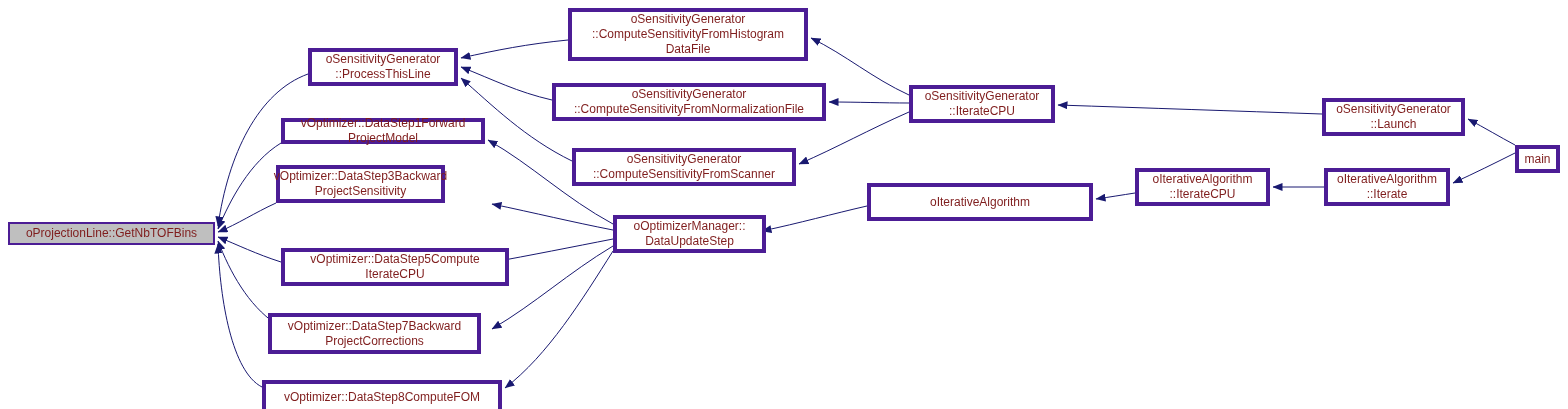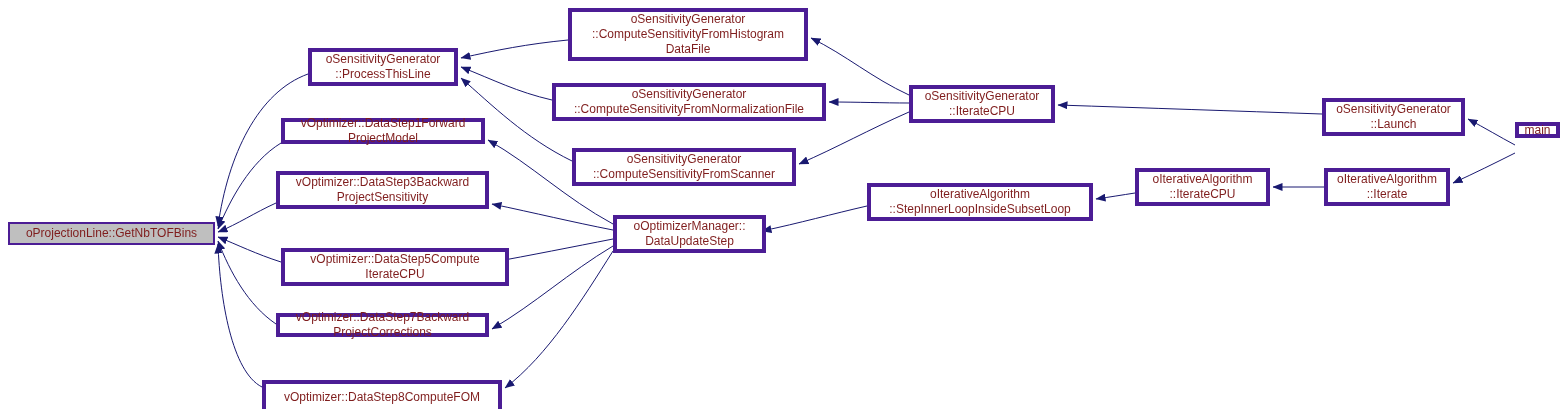--- a/index.html
+++ b/index.html
@@ -99,56 +99,55 @@
   <div class="node" style="left:909px;top:85px;width:146px;height:38px">
     <span>oSensitivityGenerator</span>
     <span>::IterateCPU</span>
   </div>
 
   <div class="node" style="left:1322px;top:98px;width:143px;height:38px">
     <span>oSensitivityGenerator</span>
     <span>::Launch</span>
   </div>
 
-  <div class="node" style="left:1515px;top:122px;width:45px;height:16px">
+  <div class="node" style="left:1515px;top:145px;width:45px;height:28px">
     <span>main</span>
   </div>
 
   <div class="node" style="left:281px;top:118px;width:204px;height:26px">
     <span>vOptimizer::DataStep1Forward</span>
     <span>ProjectModel</span>
   </div>
 
-  <div class="node" style="left:276px;top:171px;width:213px;height:38px">
+  <div class="node" style="left:276px;top:165px;width:169px;height:38px">
     <span>vOptimizer::DataStep3Backward</span>
     <span>ProjectSensitivity</span>
   </div>
 
   <div class="node" style="left:281px;top:248px;width:228px;height:38px">
     <span>vOptimizer::DataStep5Compute</span>
     <span>IterateCPU</span>
   </div>
 
-  <div class="node" style="left:276px;top:313px;width:213px;height:24px">
+  <div class="node" style="left:268px;top:313px;width:213px;height:41px">
     <span>vOptimizer::DataStep7Backward</span>
     <span>ProjectCorrections</span>
   </div>
 
   <div class="node" style="left:262px;top:380px;width:240px;height:34px">
     <span>vOptimizer::DataStep8ComputeFOM</span>
   </div>
 
   <div class="node" style="left:613px;top:215px;width:153px;height:38px">
     <span>oOptimizerManager::</span>
     <span>DataUpdateStep</span>
   </div>
 
   <div class="node" style="left:867px;top:183px;width:226px;height:38px">
     <span>oIterativeAlgorithm</span>
-    <span>::StepInnerLoopInsideSubsetLoop</span>
   </div>
 
   <div class="node" style="left:1135px;top:168px;width:135px;height:38px">
     <span>oIterativeAlgorithm</span>
     <span>::IterateCPU</span>
   </div>
 
   <div class="node" style="left:1324px;top:168px;width:126px;height:38px">
     <span>oIterativeAlgorithm</span>
     <span>::Iterate</span>

